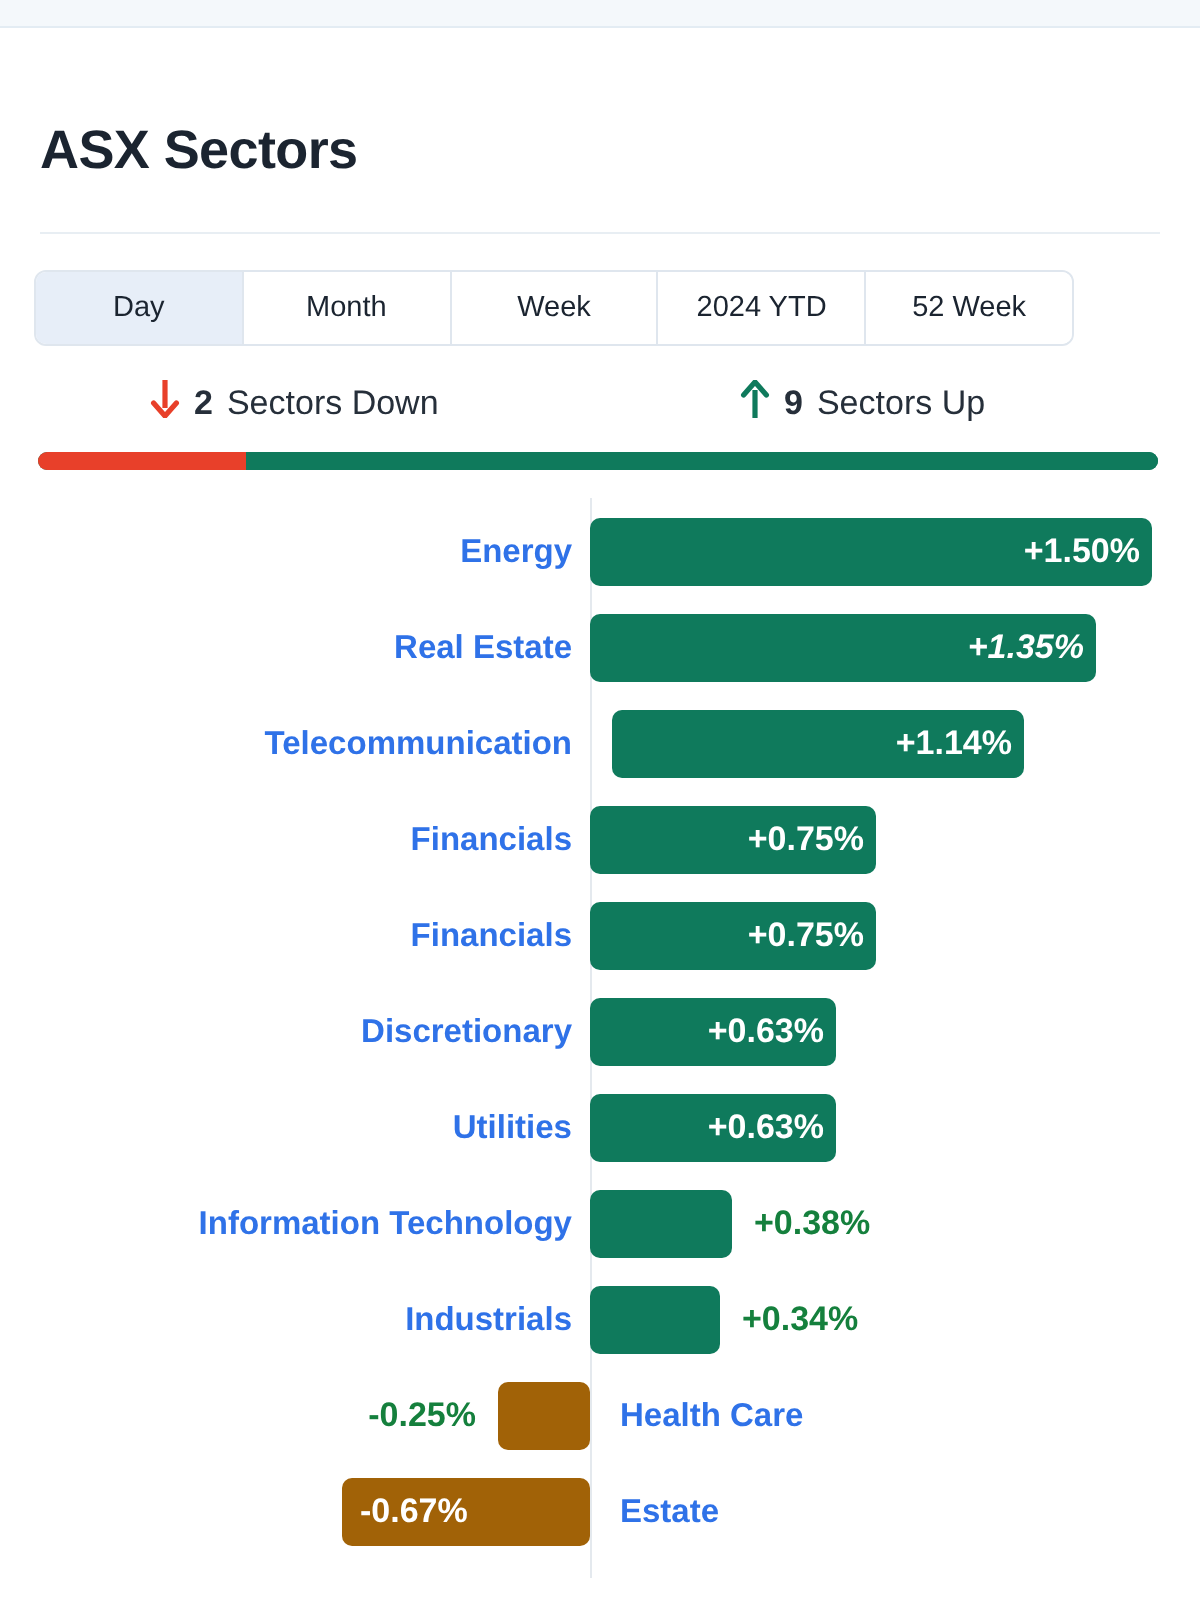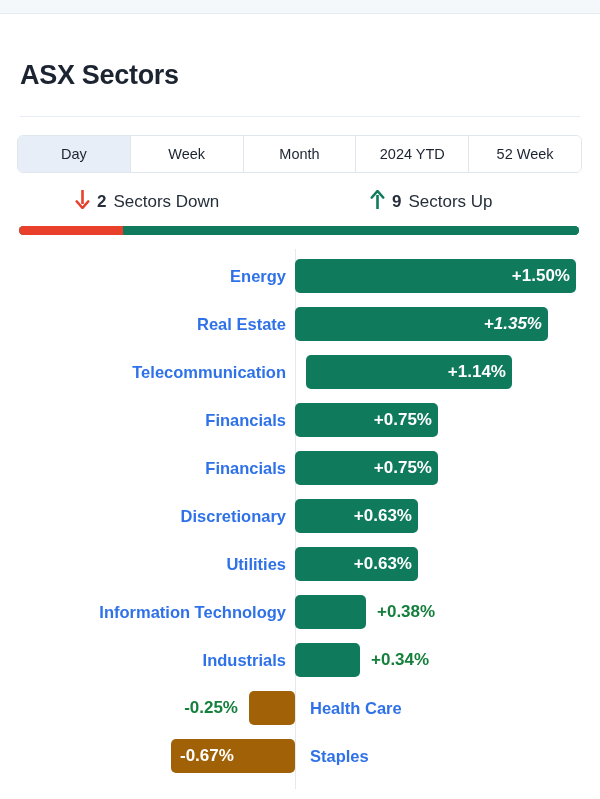--- a/index.html
+++ b/index.html
@@ -52,21 +52,21 @@
     font-size: 14px; color: #5c7b95; white-space: nowrap;
   }
   .divider {
     position: absolute; left: 20px; top: 116px;
     width: 560px; height: 1px; background: #e8eef3;
   }
 
   
   .tabs {
     position: absolute; left: 17px; top: 135px;
-    width: 565px; height: 38px;
+    width: 520px; height: 38px;
     display: flex;
     border: 1px solid #dfe6ee;
     border-radius: 6px;
     overflow: hidden;
     background: #ffffff;
   }
   .tab {
     flex: 1 1 0;
     display: flex; align-items: center; justify-content: center;
     font-size: 14.5px; color: #1b2430;
@@ -163,22 +163,22 @@
 
   <div class="header">
     <div class="title">ASX Sectors</div>
 
   </div>
 
   <div class="divider"></div>
 
   <div class="tabs">
     <div class="tab active">Day</div>
+    <div class="tab">Month</div>
     <div class="tab">Week</div>
-    <div class="tab">Month</div>
     <div class="tab">2024 YTD</div>
     <div class="tab">52 Week</div>
   </div>
 
   <div class="summary">
     <div class="sum-item sum-down">
       <span class="arrow-icon">
         <svg width="15" height="19" viewBox="0 0 15 19">
           <path d="M7.5 0 V14" stroke="#e8402a" stroke-width="2.6" fill="none"></path>
           <path d="M1.8 11.5 L7.5 18 L13.2 11.5" stroke="#e8402a" stroke-width="2.6" fill="none" stroke-linecap="round" stroke-linejoin="round"></path>
@@ -261,17 +261,17 @@
       </div>
       <div class="row" style="top: 442px;">
         <div class="bar neg" style="left: 249px; width: 46px;"></div>
         <div class="bar-value-out" style="right: 362px;">-0.25%</div>
         <div class="cat-label right">Health Care</div>
       </div>
       <div class="row" style="top: 490px;">
         <div class="bar neg" style="left: 171px; width: 124px;">
           <span class="bar-value-in">-0.67%</span>
         </div>
-        <div class="cat-label right">Staples</div>
+        <div class="cat-label right">Estate</div>
       </div>
     </div>
 
 </div>
 
 </body></html>

